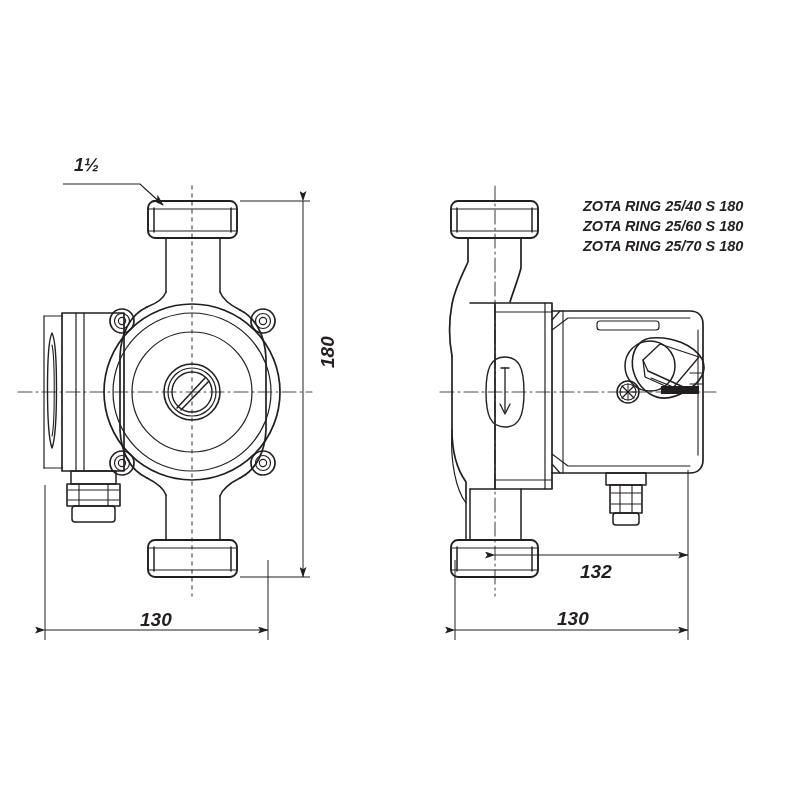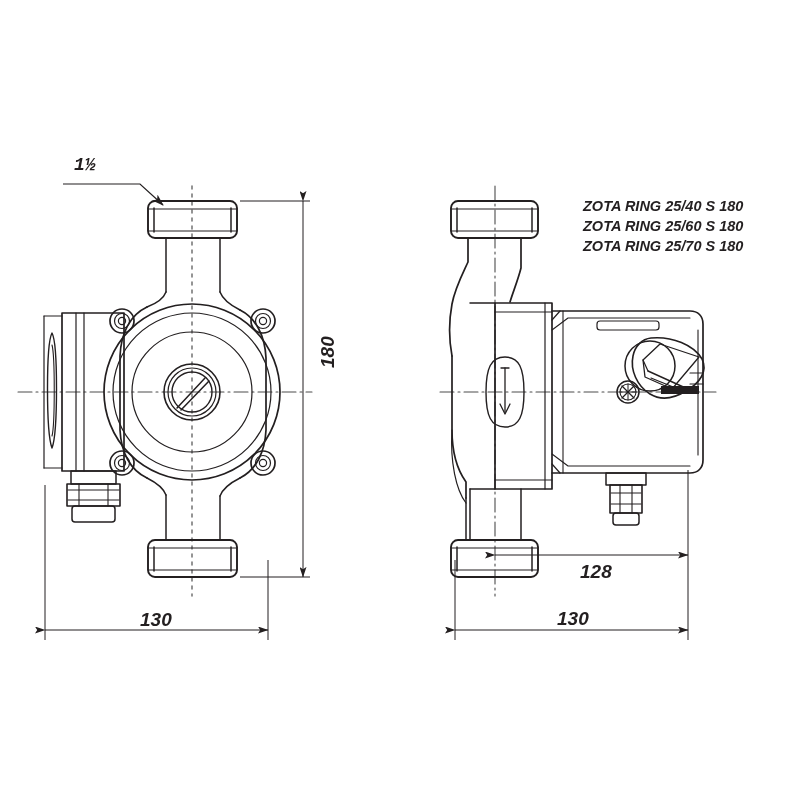--- a/index.html
+++ b/index.html
@@ -63,21 +63,20 @@
     top: 561px;
   }
   #dim-130-right {
     left: 557px;
     top: 608px;
   }
   #label-inlet-size {
     left: 74px;
     top: 155px;
     font-size: 18px;
-    font-family: Liberation Mono, monospace;
   }
 </style>
 </head>
 <body>
 
 <svg id="drawing-canvas" viewBox="0 0 800 800" xmlns="http://www.w3.org/2000/svg">
 
   <defs>
     <marker id="arrowEnd" viewBox="0 0 12 8" refX="11.5" refY="4" markerWidth="11" markerHeight="7" orient="auto-start-reverse">
       <path d="M0,0 L12,4 L0,8 L2.6,4 Z" fill="#231f20"></path>
@@ -333,15 +332,15 @@
   <div class="model-line">ZOTA RING 25/60 S 180</div>
   <div class="model-line">ZOTA RING 25/70 S 180</div>
 </div>
 
 <div class="dim-text" id="label-inlet-size">1½</div>
 
 <div class="dim-text" id="dim-180">180</div>
 
 <div class="dim-text" id="dim-130-left">130</div>
 
-<div class="dim-text" id="dim-105-right">128</div>
+<div class="dim-text" id="dim-105-right">132</div>
 
 <div class="dim-text" id="dim-130-right">130</div>
 
 </body></html>

